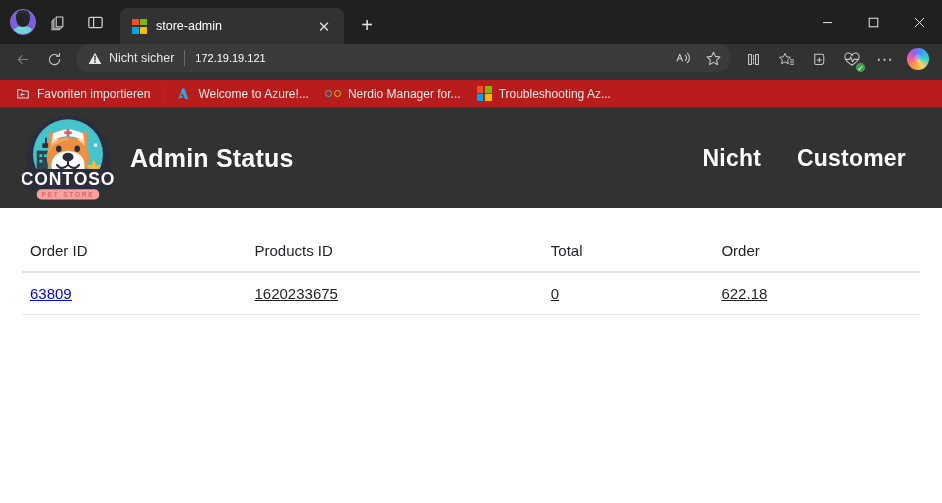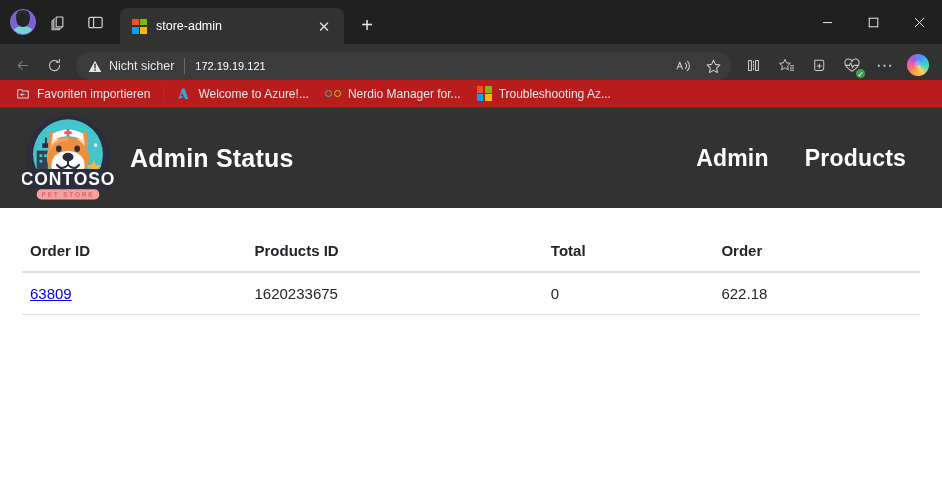--- a/index.html
+++ b/index.html
@@ -69,21 +69,21 @@
   .ms-logo { width: 15px; height: 15px; display: grid; grid-template-columns: 1fr 1fr; grid-template-rows: 1fr 1fr; gap: 1.5px; flex: 0 0 auto; }
   .ms-logo i { display: block; }
   .ms-logo i:nth-child(1) { background: #f25022; }
   .ms-logo i:nth-child(2) { background: #7fba00; }
   .ms-logo i:nth-child(3) { background: #00a4ef; }
   .ms-logo i:nth-child(4) { background: #ffb900; }
 
   
   .toolbar {
     height: 36px; flex: 0 0 36px; background: #323232;
-    display: flex; align-items: flex-end; padding: 0 6px; gap: 0;
+    display: flex; align-items: flex-start; padding: 0 6px; gap: 0;
   }
   .nav-btn {
     width: 32px; height: 30px; border-radius: 5px; color: #c9c9c9;
     display: flex; align-items: center; justify-content: center; flex: 0 0 auto;
   }
   .nav-btn.dim { color: #7d7d7d; }
 
   .omnibox {
     flex: 1 1 auto; height: 28px; margin: 0 6px; background: #3b3b3b;
     border-radius: 14px; display: flex; align-items: center; padding: 0 4px 0 12px;
@@ -146,25 +146,25 @@
     color: #ffffff; font-size: 25px; font-weight: bold; margin-left: 16px; letter-spacing: .2px;
   }
   .nav { margin-left: auto; display: flex; align-items: center; gap: 36px; padding-right: 14px; }
   .nav a {
     color: #ffffff; font-size: 23px; font-weight: bold; text-decoration: none; letter-spacing: .2px;
   }
 
   .content { padding: 28px 22px 0 22px; }
   table.orders { width: 100%; border-collapse: collapse; }
   table.orders th {
-    text-align: left; font-size: 15px; font-weight: bold; color: #212529;
+    text-align: left; font-size: 15px; font-weight: normal; color: #212529;
     padding: 6px 8px 12px 8px; border-bottom: 2px solid #dee2e6;
   }
   table.orders td {
-    font-size: 15px; color: #212529; padding: 12px 8px; border-bottom: 1px solid #dee2e6;
+    font-size: 15px; color: #212529; padding: 12px 8px; border-bottom: 1px solid #dee2e6; text-decoration: underline;
   }
   table.orders td a { color: #0000ee; text-decoration: underline; }
   .col-1 { width: 25%; }
   .col-2 { width: 33%; }
   .col-3 { width: 19%; }
   .col-4 { width: 23%; }
 </style>
 </head>
 <body>
 
@@ -390,22 +390,22 @@
           <rect x="2" y="62" width="96" height="22" rx="5" fill="#2b2d3d"></rect>
           <text x="50" y="79" font-family="'Liberation Sans',sans-serif" font-size="19" font-weight="bold" fill="#ffffff" text-anchor="middle" letter-spacing="1">CONTOSO</text>
           <rect x="16" y="84" width="68" height="11" rx="5" fill="#f7a0a0"></rect>
           <text x="50" y="92.5" font-family="'Liberation Sans',sans-serif" font-size="7" font-weight="bold" fill="#d96a6a" text-anchor="middle" letter-spacing="2">PET STORE</text>
         </svg>
       </div>
 
       <div class="brand-title">Admin Status</div>
 
       <div class="nav">
-        <a href="#">Admin</a>
-        <a href="#">Products</a>
+        <a href="#">Nicht</a>
+        <a href="#">Customer</a>
       </div>
     </div>
 
     <div class="content">
       <table class="orders">
         <thead>
           <tr>
             <th class="col-1">Order ID</th>
             <th class="col-2">Products ID</th>
             <th class="col-3">Total</th>

